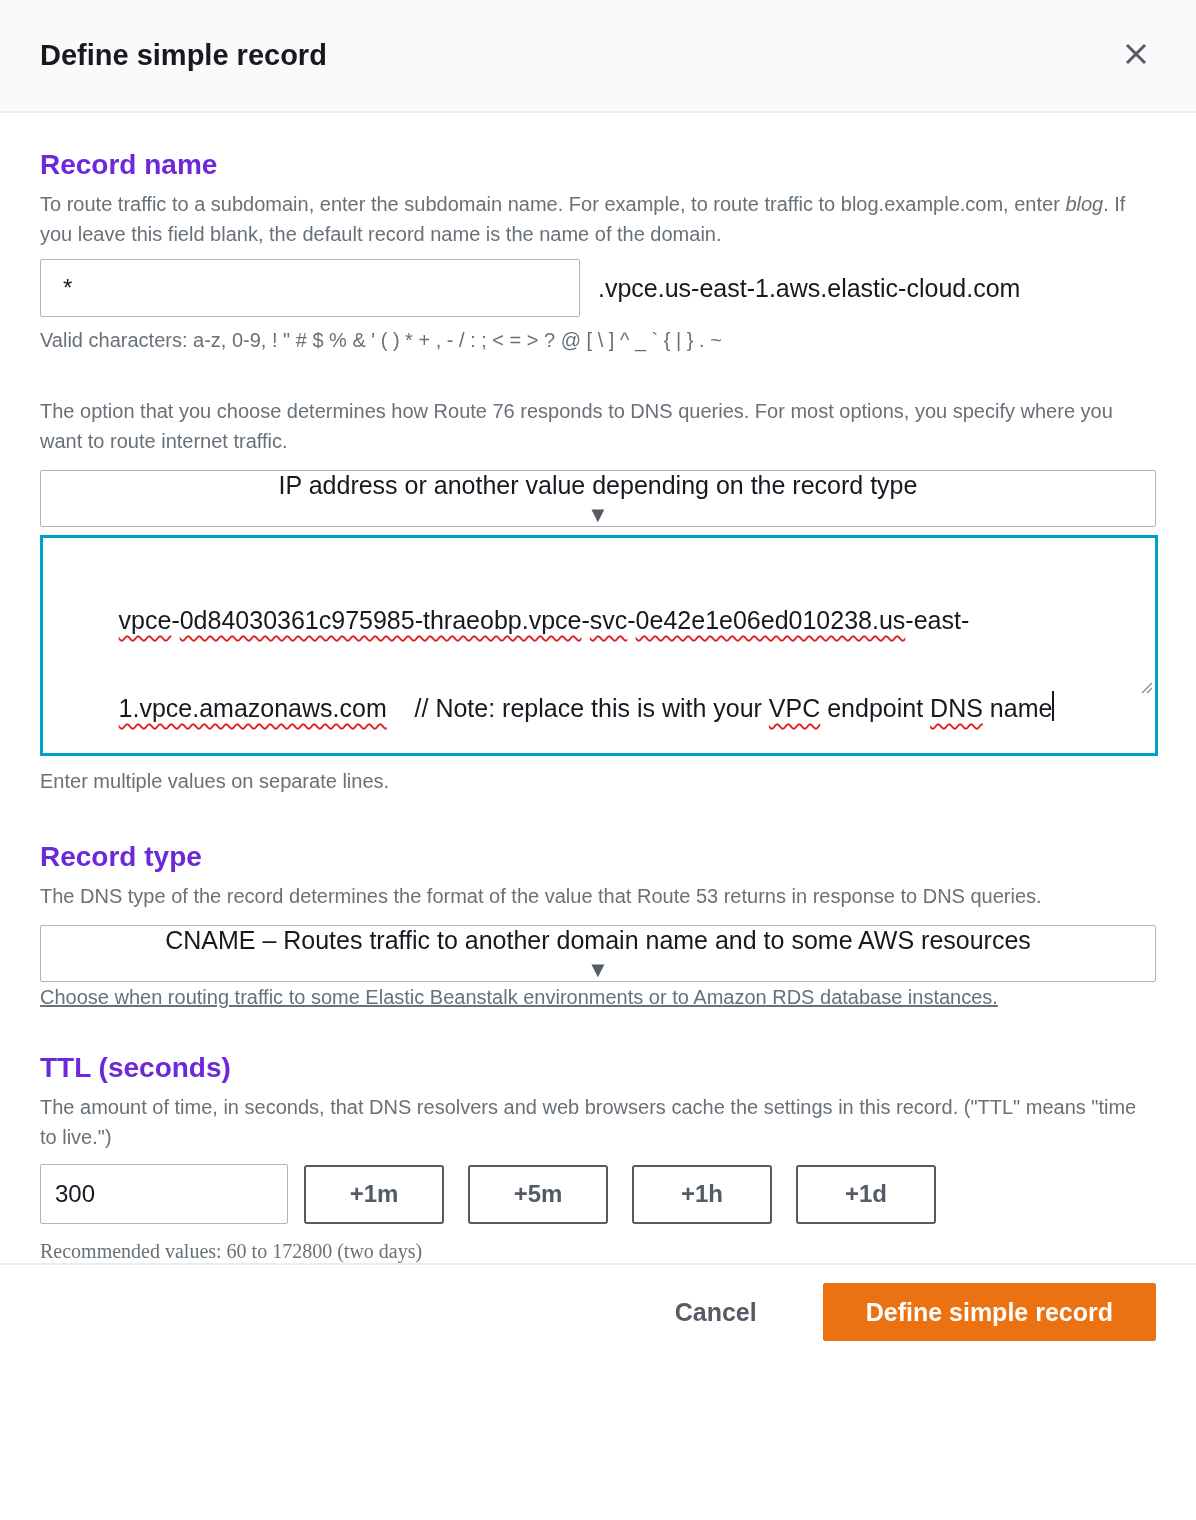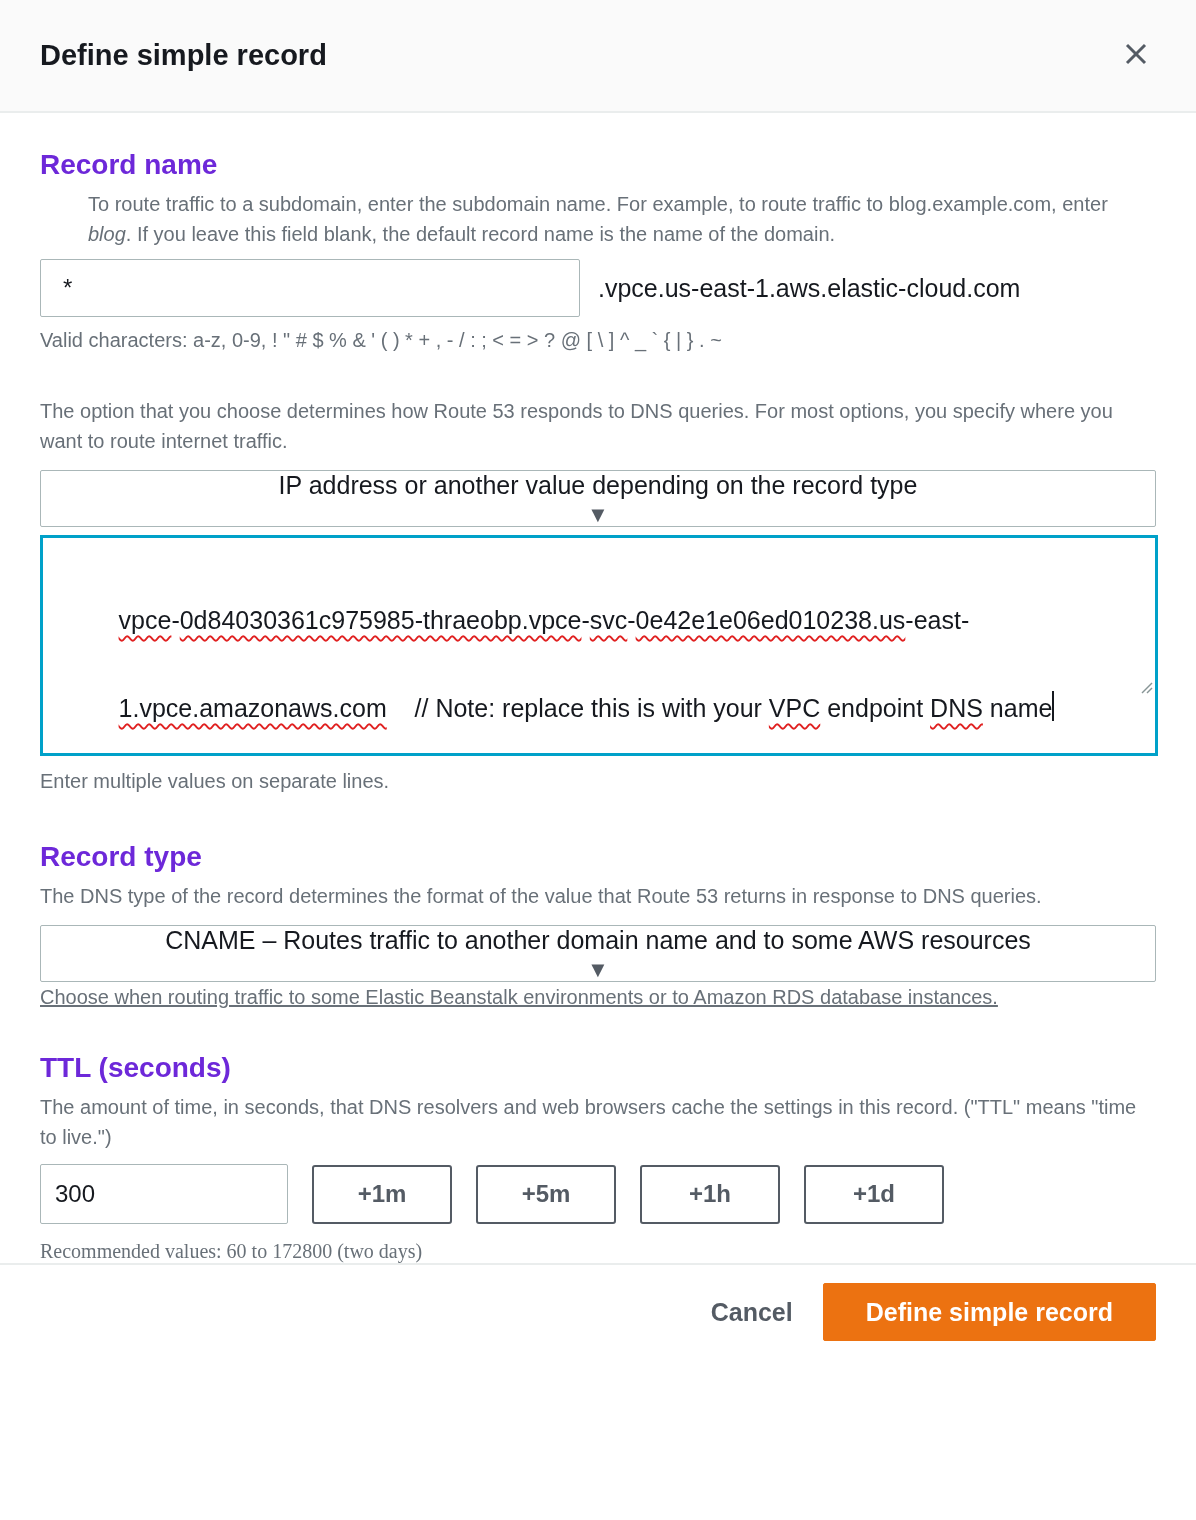--- a/index.html
+++ b/index.html
@@ -104,30 +104,30 @@
   }
   .ttl-btn {
     height: 59px; width: 140px;
     margin-left: 24px;
     background: #fff;
     border: 2px solid #545b64; border-radius: 3px;
     font-family: "Liberation Sans", sans-serif;
     font-size: 24px; font-weight: 700; color: #545b64;
     cursor: pointer;
   }
-  .ttl-btn:first-of-type { margin-left: 24px; }
+  .ttl-btn:first-of-type { margin-left: 16px; }
   .ttl-hint { margin-top: 16px; font-family: Liberation Serif, serif; }
 
   
   .modal-footer {
     flex: 0 0 auto;
     border-top: 2px solid #eaeded;
     padding: 18px 40px 16px 32px;
     display: flex; align-items: center; justify-content: flex-end;
-    gap: 16px;
+    gap: 52px;
   }
   .cancel-btn {
     background: none; border: none; cursor: pointer;
     font-family: "Liberation Sans", sans-serif;
     font-size: 25px; font-weight: 700; color: #545b64;
     padding: 10px 14px;
   }
   .primary-btn {
     background: #ec7211;
     border: 1px solid #ec7211; border-radius: 2px;
@@ -152,32 +152,32 @@
           <line x1="23" y1="5" x2="5" y2="23" stroke="#545b64" stroke-width="3"></line>
         </svg>
       </span>
     </button>
   </div>
 
   <div class="modal-body">
 
     <div class="field-section">
       <div class="section-heading">Record name</div>
-      <div class="section-desc" style="max-width:1110px;margin-left:48px;">
+      <div class="section-desc" style="max-width:1110px;">
         <span>To route traffic to a subdomain, enter the subdomain name. For example, to route traffic to blog.example.com, enter </span><i>blog</i><span>. If you leave this field blank, the default record name is the name of the domain.</span>
       </div>
       <div class="record-name-row">
         <input class="text-input" type="text" value="*" style="">
         <span class="domain-suffix">.vpce.us-east-1.aws.elastic-cloud.com</span>
       </div>
       <div class="hint">Valid characters: a-z, 0-9, ! " # $ % &amp; ' ( ) * + , - / : ; &lt; = &gt; ? @ [ \ ] ^ _ ` { | } . ~</div>
     </div>
 
     <div class="field-section" style="margin-bottom:48px;">
-      <div class="section-desc" style="max-width:1116px;">The option that you choose determines how Route 53 responds to DNS queries. For most options, you specify where you want to route internet traffic.</div>
+      <div class="section-desc" style="max-width:1116px;">The option that you choose determines how Route 76 responds to DNS queries. For most options, you specify where you want to route internet traffic.</div>
 
       <div class="select-box">
         <span class="select-label">IP address or another value depending on the record type</span>
         <span class="caret">▼</span>
       </div>
 
       <div class="value-textarea" spellcheck="true">
         <span class="misspelled">vpce</span><span>-</span><span class="misspelled">0d84030361c975985-thraeobp.vpce</span><span>-</span><span class="misspelled">svc</span><span>-</span><span class="misspelled">0e42e1e06ed010238.us</span><span>-east-</span><br>
         <span class="misspelled">1.vpce.amazonaws.com</span><span>    // Note: replace this is with your </span><span class="misspelled">VPC</span><span> endpoint </span><span class="misspelled">DNS</span><span> name</span><span class="caret-bar"></span>
         <span class="resize-handle">

